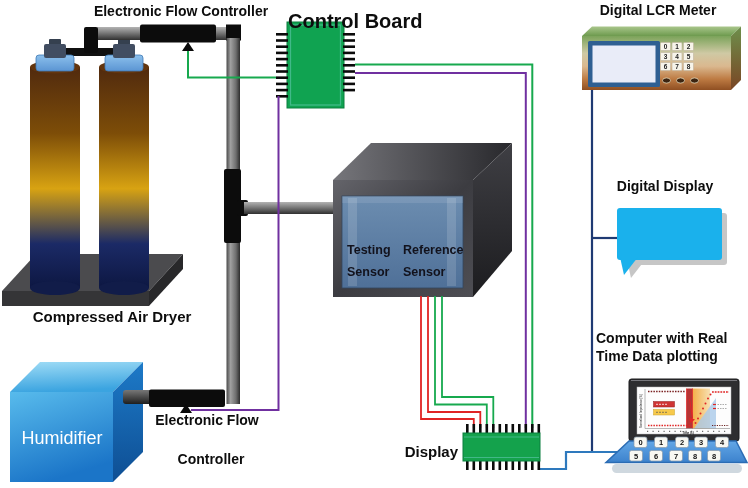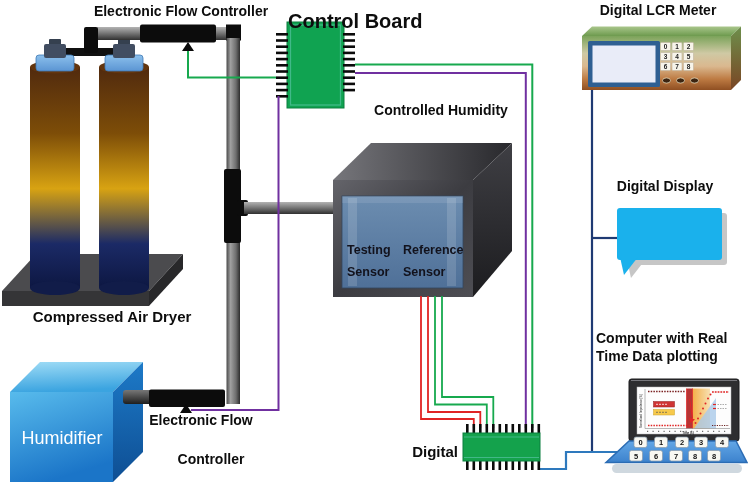--- a/index.html
+++ b/index.html
@@ -341,27 +341,26 @@
         <text x="676" y="458.5">7</text>
         <text x="695" y="458.5">8</text>
         <text x="714" y="458.5">8</text>
       </g>
     </g>
   </g>
 </svg>
 
 <div class="lbl center" style="left:86px;top:3px;width:190px;font-size:14px;">Electronic Flow Controller</div>
 <div class="lbl center" style="left:288px;top:10px;width:120px;font-size:20px;">Control Board</div>
-<div class="lbl center" style="left:352px;top:102px;width:178px;font-size:14px;">Controlled Humidity</div>
 <div class="lbl center" style="left:588px;top:2px;width:140px;font-size:14px;">Digital LCR Meter</div>
 <div class="lbl center" style="left:604px;top:178px;width:122px;font-size:14px;">Digital Display</div>
 <div class="lbl center" style="left:0px;top:308px;width:170px;font-size:15px;padding-left:27px;">Compressed Air Dryer</div>
-<div class="lbl center" style="left:140px;top:412px;width:122px;font-size:14px;">Electronic Flow</div>
+<div class="lbl center" style="left:146px;top:412px;width:122px;font-size:14px;">Electronic Flow</div>
 <div class="lbl center" style="left:150px;top:451px;width:122px;font-size:14px;">Controller</div>
-<div class="lbl" style="left:382px;top:443px;width:76px;font-size:15px;text-align:right;">Digital</div>
+<div class="lbl" style="left:382px;top:443px;width:76px;font-size:15px;text-align:right;">Display</div>
 <div class="lbl" style="left:596px;top:330px;width:152px;font-size:14px;">Computer with Real</div>
 <div class="lbl" style="left:596px;top:348px;width:152px;font-size:14px;">Time Data plotting</div>
 <div class="lbl center" style="left:12px;top:428px;width:100px;font-size:18px;font-weight:400;color:#ffffff;">Humidifier</div>
 <div class="lbl" style="left:347px;top:243px;font-size:12.5px;color:#12121c;">Testing</div>
 <div class="lbl" style="left:347px;top:265px;font-size:12.5px;color:#12121c;">Sensor</div>
 <div class="lbl" style="left:403px;top:243px;font-size:12.5px;color:#12121c;">Reference</div>
 <div class="lbl" style="left:403px;top:265px;font-size:12.5px;color:#12121c;">Sensor</div>
 
 </div>
 

